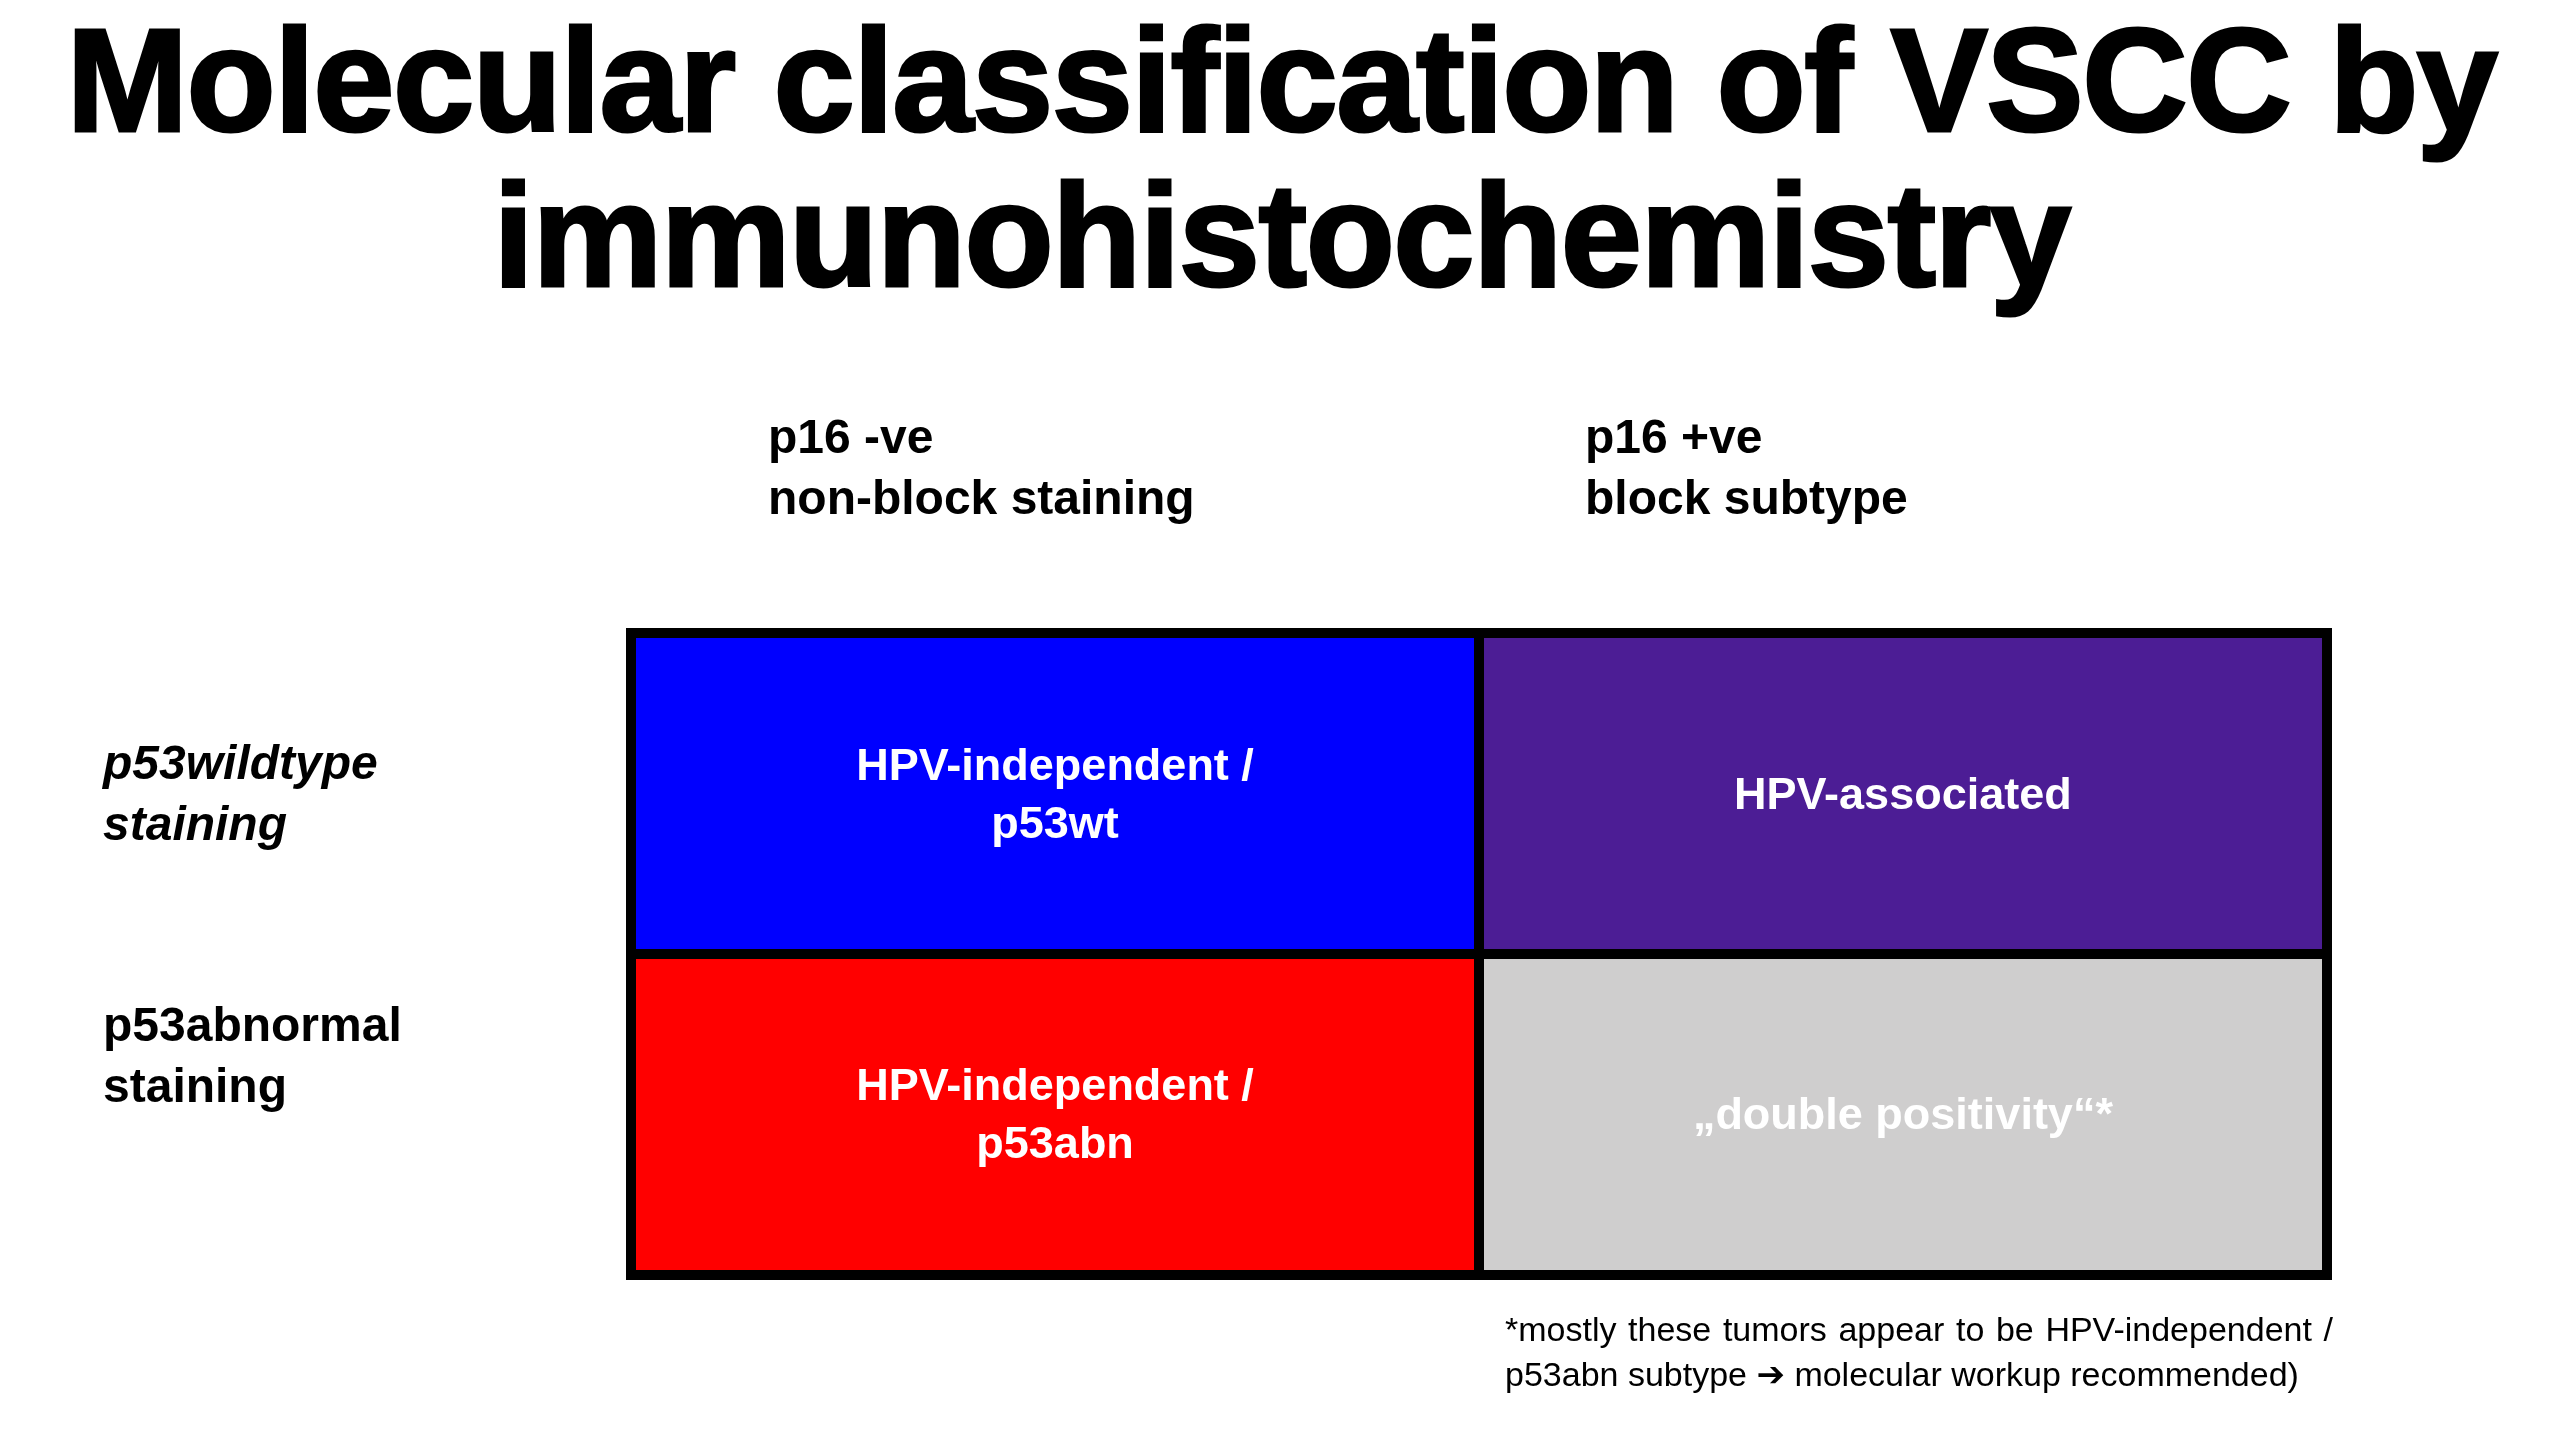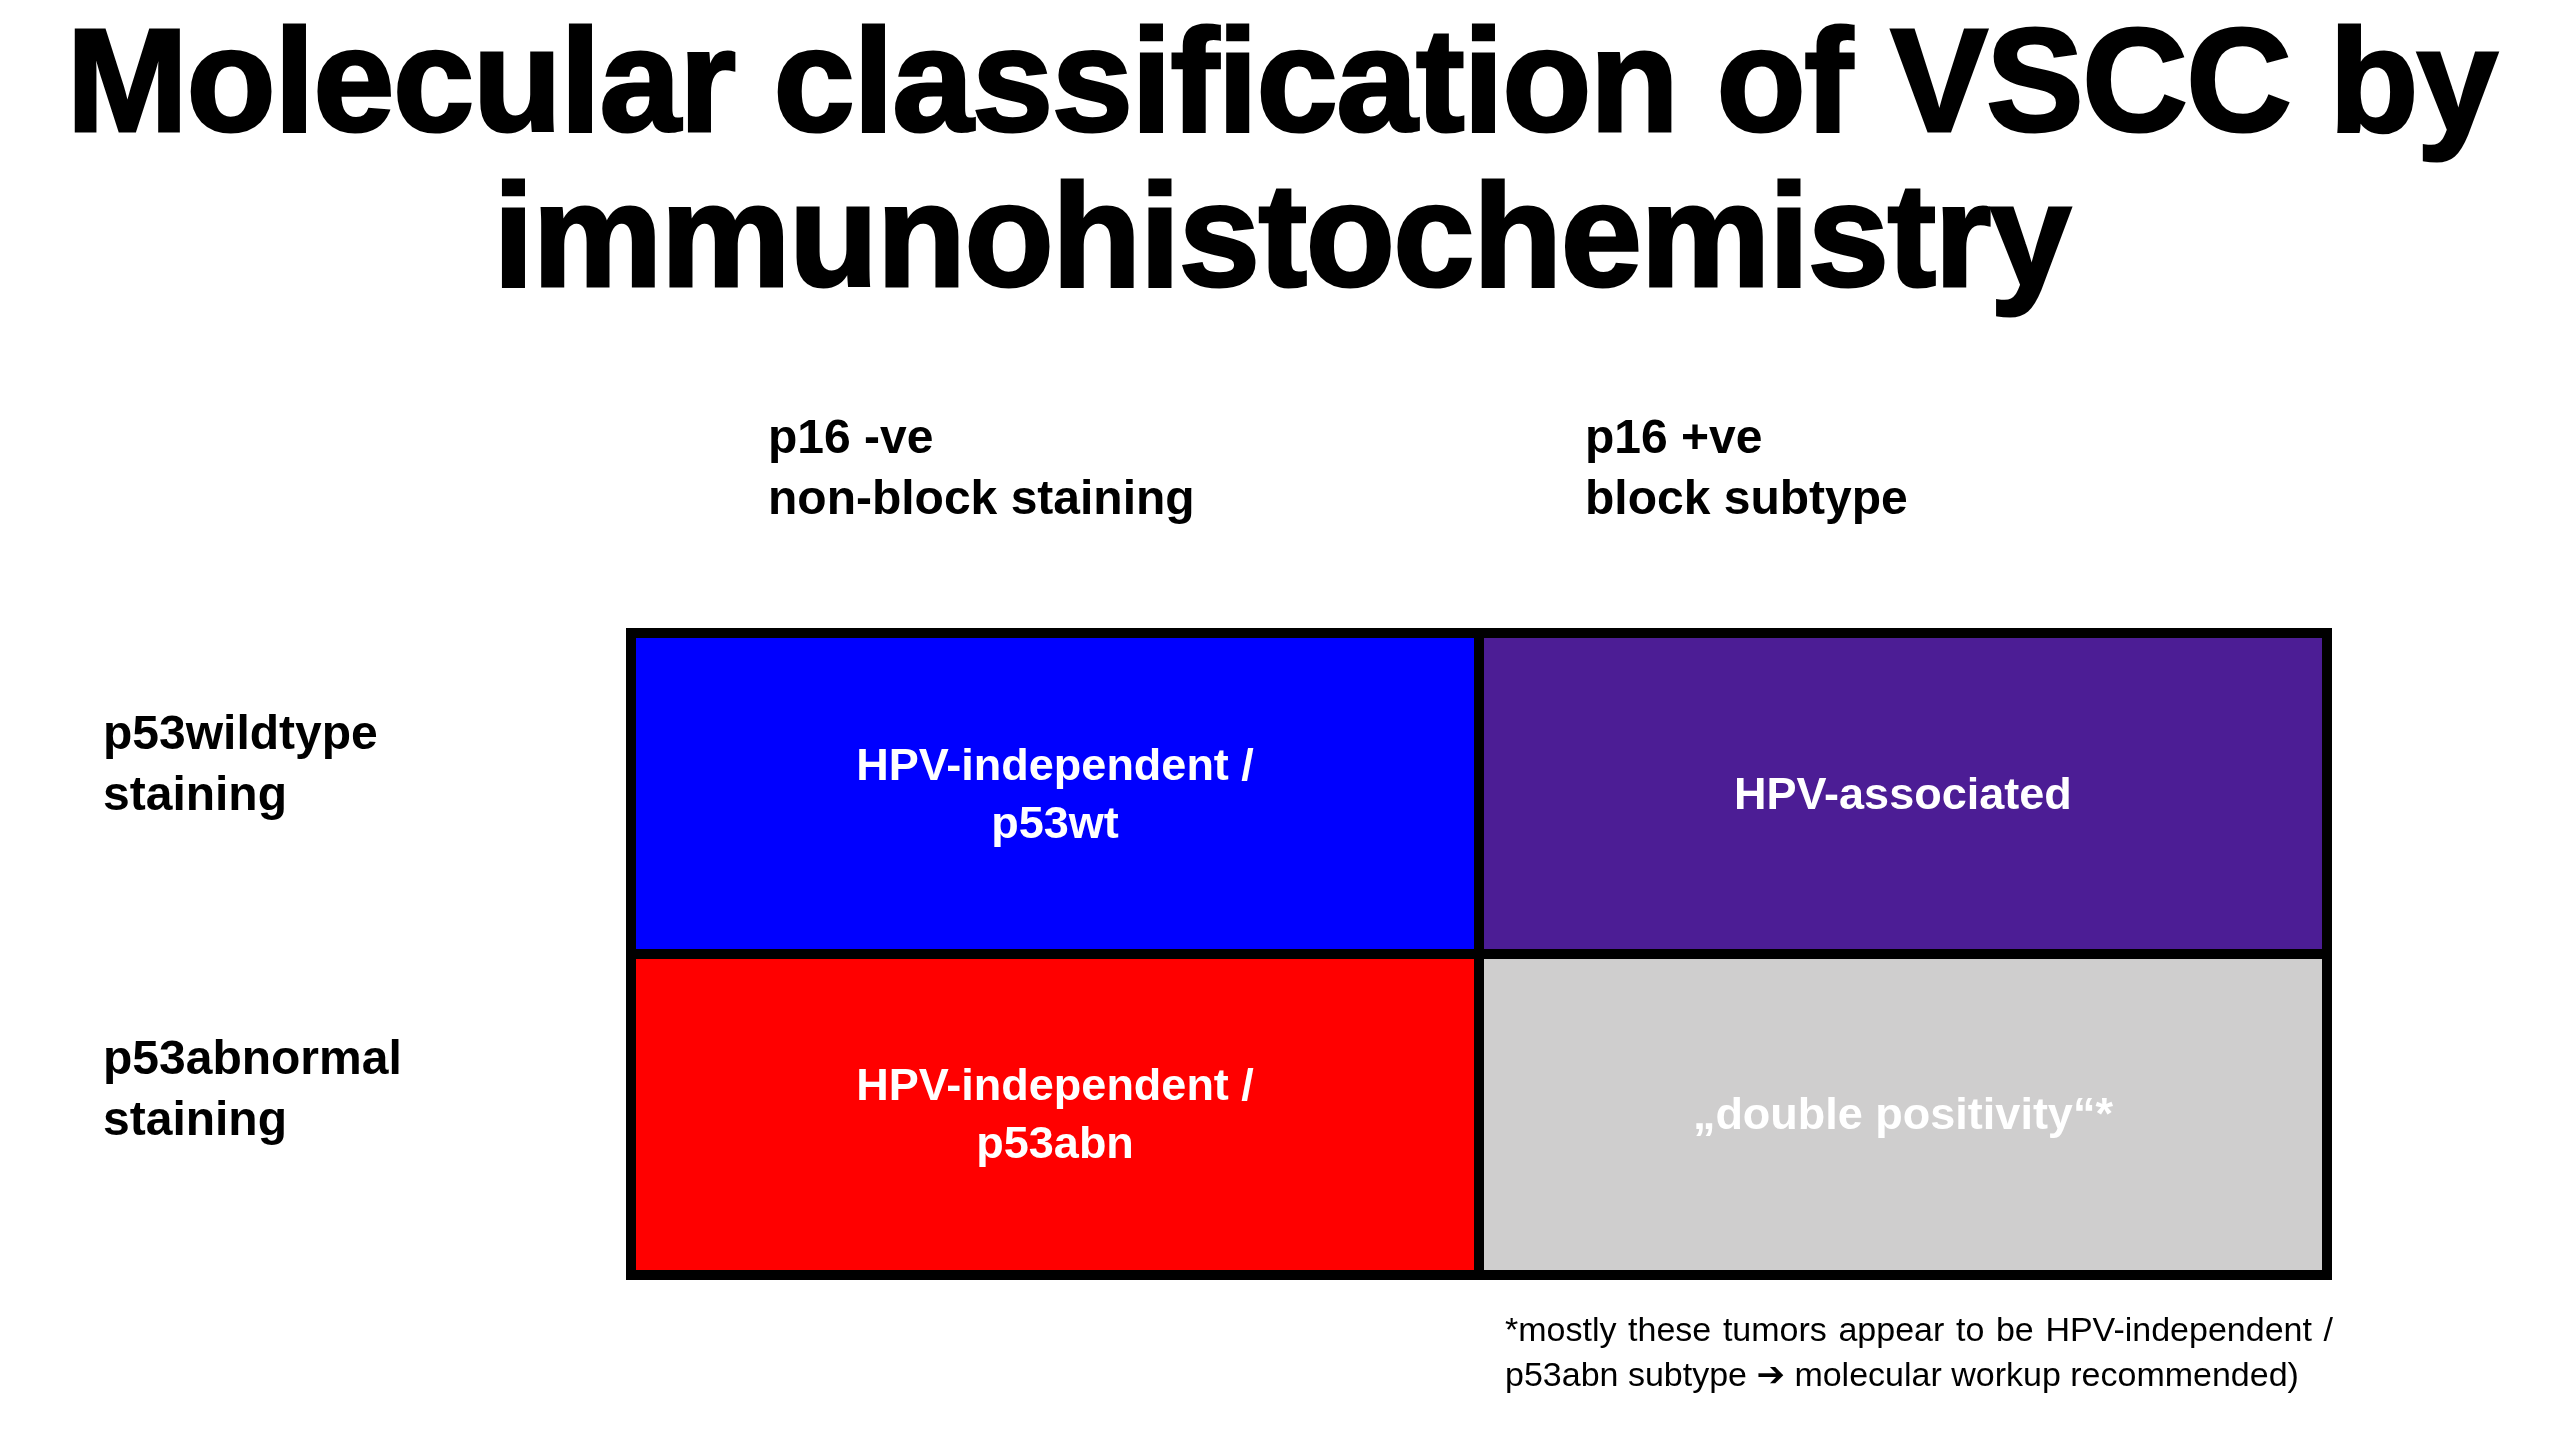--- a/index.html
+++ b/index.html
@@ -56,22 +56,22 @@
     position: absolute;
     left: 103px;
     width: 515px;
     text-align: left;
     font-weight: bold;
     font-size: 48px;
     line-height: 61px;
     white-space: pre-line;
     color: #000000;
   }
-  #row-header-0 { top: 702px; }
-  #row-header-1 { top: 1027px; }
+  #row-header-0 { top: 732px; font-style: italic; }
+  #row-header-1 { top: 994px; }
 
   
   #matrix {
     position: absolute;
     left: 626px;
     top: 621px;
     width: 1706px;
     height: 652px;
     background: #000000;
     display: grid;

